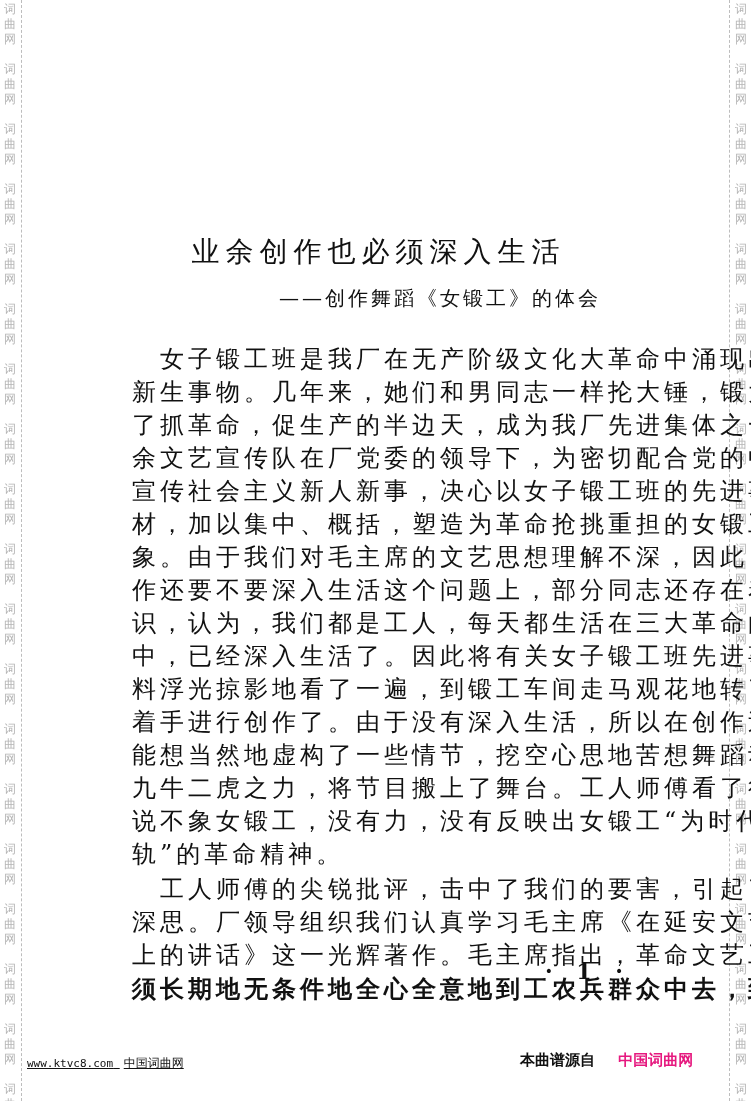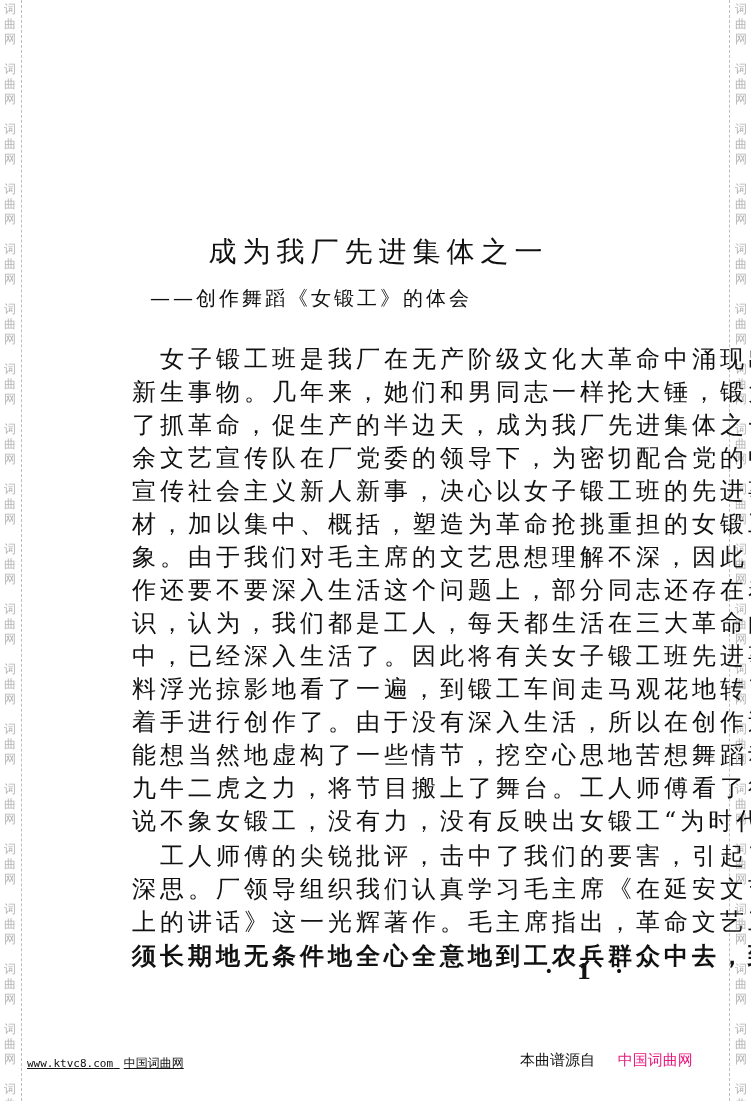--- a/index.html
+++ b/index.html
@@ -56,21 +56,21 @@
       line-height: 36px;
       font-weight: normal;
       padding-left: 6px;
       box-sizing: border-box;
     }
     .subtitle {
       position: absolute;
       left: 150px;
       width: 451px;
       top: 283px;
-      text-align: left;
+      text-align: right;
       font-size: 20px;
       letter-spacing: 3px;
       line-height: 30px;
     }
 
     .body-text {
       position: absolute;
       left: 132px;
       top: 343px;
       width: 504px;
@@ -111,21 +111,21 @@
       font-family: "DejaVu Sans", sans-serif;
       font-size: 12px;
       margin-left: 4px;
     }
     .footer-right {
       position: absolute;
       left: 520px;
       top: 1051px;
       font-family: "DejaVu Sans", sans-serif;
       font-size: 15px;
-      font-weight: normal;
+      font-weight: bold;
     }
     .footer-right .source-label { color: #111111; }
     .footer-right .source-site {
       color: #e6197f;
       margin-left: 18px;
     }
   </style>
 </head>
 <body>
 
@@ -318,40 +318,41 @@
       <span>曲</span>
       <span>网</span>
     </div>
     <div class="wm-group" style="top: 1082px;">
       <span>词</span>
       <span>曲</span>
     </div>
   </div>
 <div class="margin-rule right"></div>
 
-<div class="title">成为我厂先进集体之一</div>
+<div class="title">业余创作也必须深入生活</div>
 <div class="subtitle">——创作舞蹈《女锻工》的体会</div>
 
 <div class="body-text">
   <div>
     <span class="body-line indent">女子锻工班是我厂在无产阶级文化大革命中涌现出来的</span>
     <span class="body-line">新生事物。几年来，她们和男同志一样抡大锤，锻大件，顶起</span>
     <span class="body-line">了抓革命，促生产的半边天，成为我厂先进集体之一。我们业</span>
     <span class="body-line">余文艺宣传队在厂党委的领导下，为密切配合党的中心工作，</span>
     <span class="body-line">宣传社会主义新人新事，决心以女子锻工班的先进事迹为素</span>
     <span class="body-line">材，加以集中、概括，塑造为革命抢挑重担的女锻工的艺术形</span>
     <span class="body-line">象。由于我们对毛主席的文艺思想理解不深，因此，在业余创</span>
     <span class="body-line">作还要不要深入生活这个问题上，部分同志还存在着模糊认</span>
     <span class="body-line">识，认为，我们都是工人，每天都生活在三大革命的斗争实践</span>
     <span class="body-line">中，已经深入生活了。因此将有关女子锻工班先进事迹的材</span>
     <span class="body-line">料浮光掠影地看了一遍，到锻工车间走马观花地转了一圈，就</span>
     <span class="body-line">着手进行创作了。由于没有深入生活，所以在创作过程中，只</span>
     <span class="body-line">能想当然地虚构了一些情节，挖空心思地苦想舞蹈动作，费了</span>
     <span class="body-line">九牛二虎之力，将节目搬上了舞台。工人师傅看了很不满意，</span>
     <span class="body-line">说不象女锻工，没有力，没有反映出女锻工“为时代列车锻铁</span>
+    <span class="body-line">轨”的革命精神。</span>
   </div>
   <div class="para2">
     <span class="body-line indent">工人师傅的尖锐批评，击中了我们的要害，引起了我们的</span>
     <span class="body-line">深思。厂领导组织我们认真学习毛主席《在延安文艺座谈会</span>
     <span class="body-line">上的讲话》这一光辉著作。毛主席指出，革命文艺工作者“必</span>
     <span class="body-line bold-line">须长期地无条件地全心全意地到工农兵群众中去，到火热的</span>
   </div>
 </div>
 
 <div class="page-number">· 1 ·</div>

